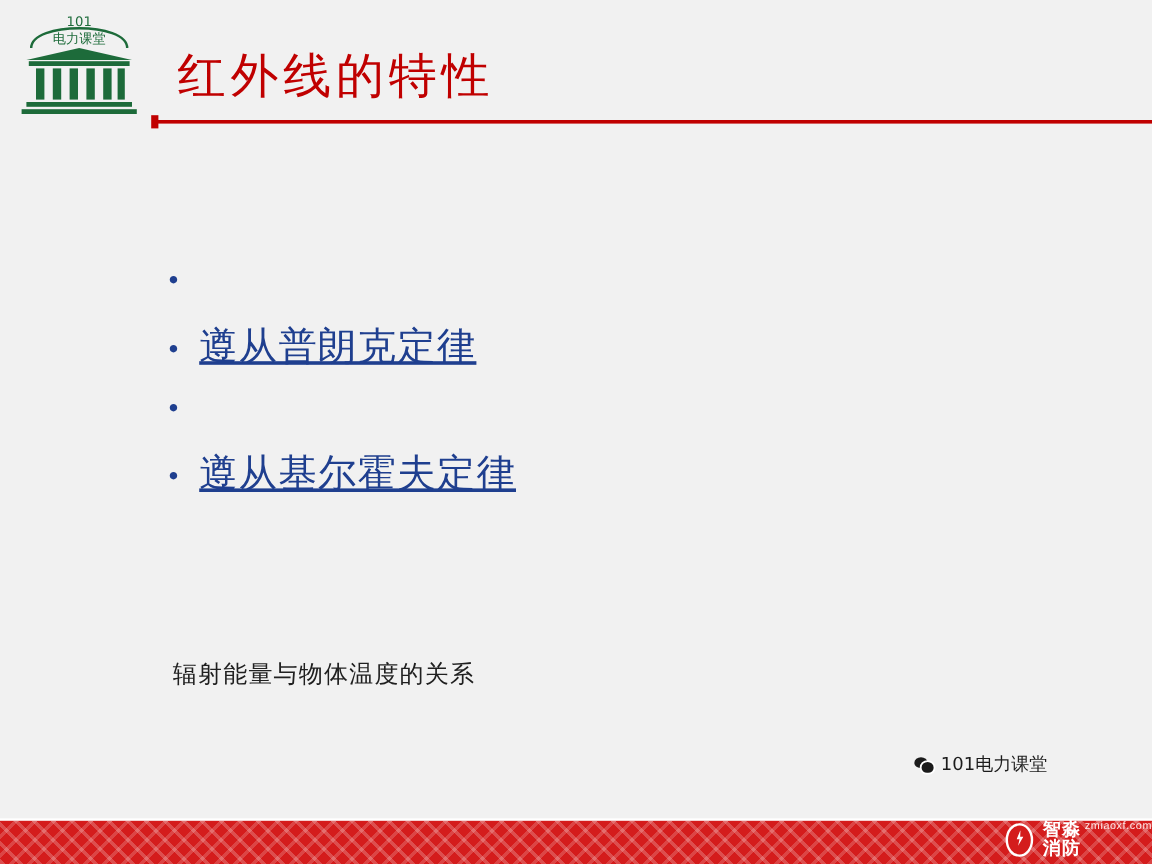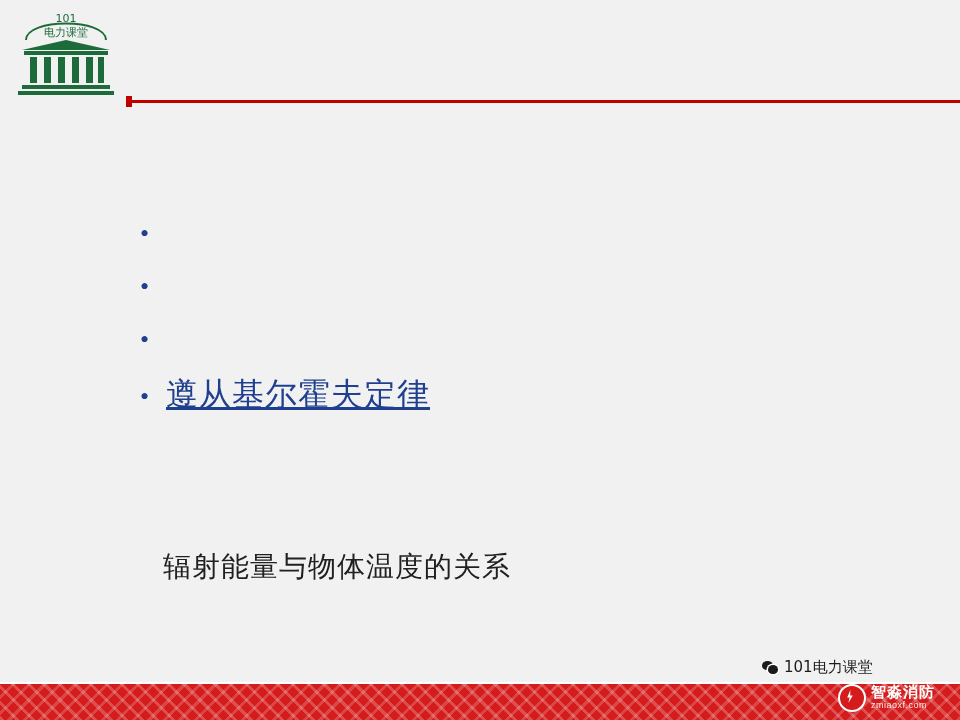--- a/index.html
+++ b/index.html
@@ -93,23 +93,23 @@
     font-size: 32px;
     color: #1f3f8f;
     text-decoration: underline;
     letter-spacing: 1px;
     line-height: 38px;
     white-space: nowrap;
   }
 
   .caption {
     position: absolute;
-    left: 163px;
+    left: 144px;
     top: 548px;
-    font-size: 28px;
+    font-size: 20px;
     color: #202020;
     letter-spacing: 1px;
     white-space: nowrap;
   }
 
   
   .footer-band {
     position: absolute;
     left: 0;
     top: 684px;
@@ -132,21 +132,21 @@
     left: 0;
     top: 682px;
     width: 960px;
     height: 2px;
     background: #ffffff;
   }
 
   .wechat-credit {
     position: absolute;
     left: 762px;
-    top: 658px;
+    top: 628px;
     display: flex;
     align-items: center;
     gap: 6px;
     color: #1b1b1b;
     font-size: 15px;
     font-family: "DejaVu Sans", sans-serif;
     white-space: nowrap;
   }
   .wechat-icon {
     width: 16px;
@@ -190,22 +190,23 @@
     position: absolute;
     left: 6px;
     top: 4px;
     width: 8px;
     height: 13px;
     background: #ffffff;
     clip-path: polygon(55% 0, 15% 58%, 45% 58%, 30% 100%, 85% 42%, 52% 42%);
   }
   .brand-text {
     display: flex;
-    flex-direction: column;
+    flex-direction: row;
     line-height: 1.05;
+    text-align: center;
   }
   .brand-name {
     color: #ffffff;
     font-size: 15px;
     font-family: "DejaVu Sans", sans-serif;
     font-weight: bold;
     letter-spacing: 1px;
   }
   .brand-url {
     color: #ffe9e9;
@@ -236,32 +237,34 @@
         <rect x="46" y="51" width="7" height="26" fill="#1d6b3a"></rect>
         <rect x="60" y="51" width="7" height="26" fill="#1d6b3a"></rect>
         <rect x="74" y="51" width="7" height="26" fill="#1d6b3a"></rect>
         <rect x="86" y="51" width="6" height="26" fill="#1d6b3a"></rect>
 
         <rect x="10" y="79" width="88" height="4" fill="#1d6b3a"></rect>
         <rect x="6" y="85" width="96" height="4" fill="#1d6b3a"></rect>
       </svg>
     </div>
 
+    <div class="slide-title">红外线的特性</div>
     <div class="title-rule-cap"></div>
     <div class="title-rule"></div>
   </div>
 
   <div class="bullets">
 
     <div class="bullet-row">
       <span class="bullet-dot">•</span>
     </div>
 
     <div class="bullet-row">
       <span class="bullet-dot">•</span>
+      <span class="bullet-text">遵从普朗克定律</span>
     </div>
 
     <div class="bullet-row">
       <span class="bullet-dot">•</span>
     </div>
 
     <div class="bullet-row">
       <span class="bullet-dot">•</span>
       <span class="bullet-text">遵从基尔霍夫定律</span>
     </div>

